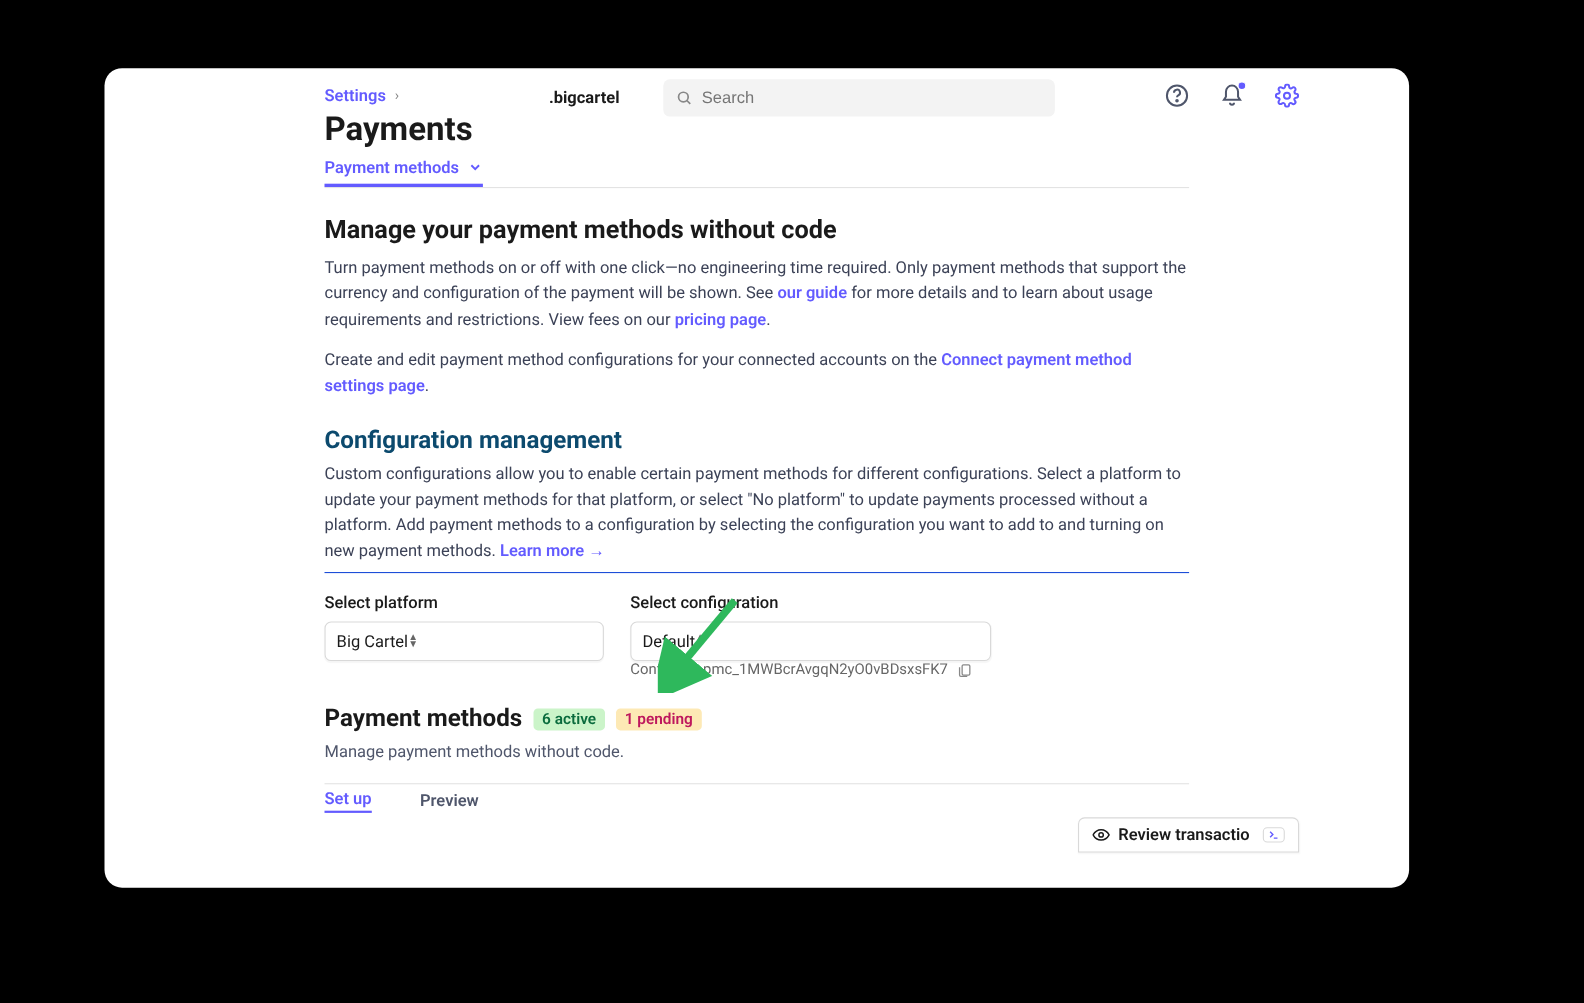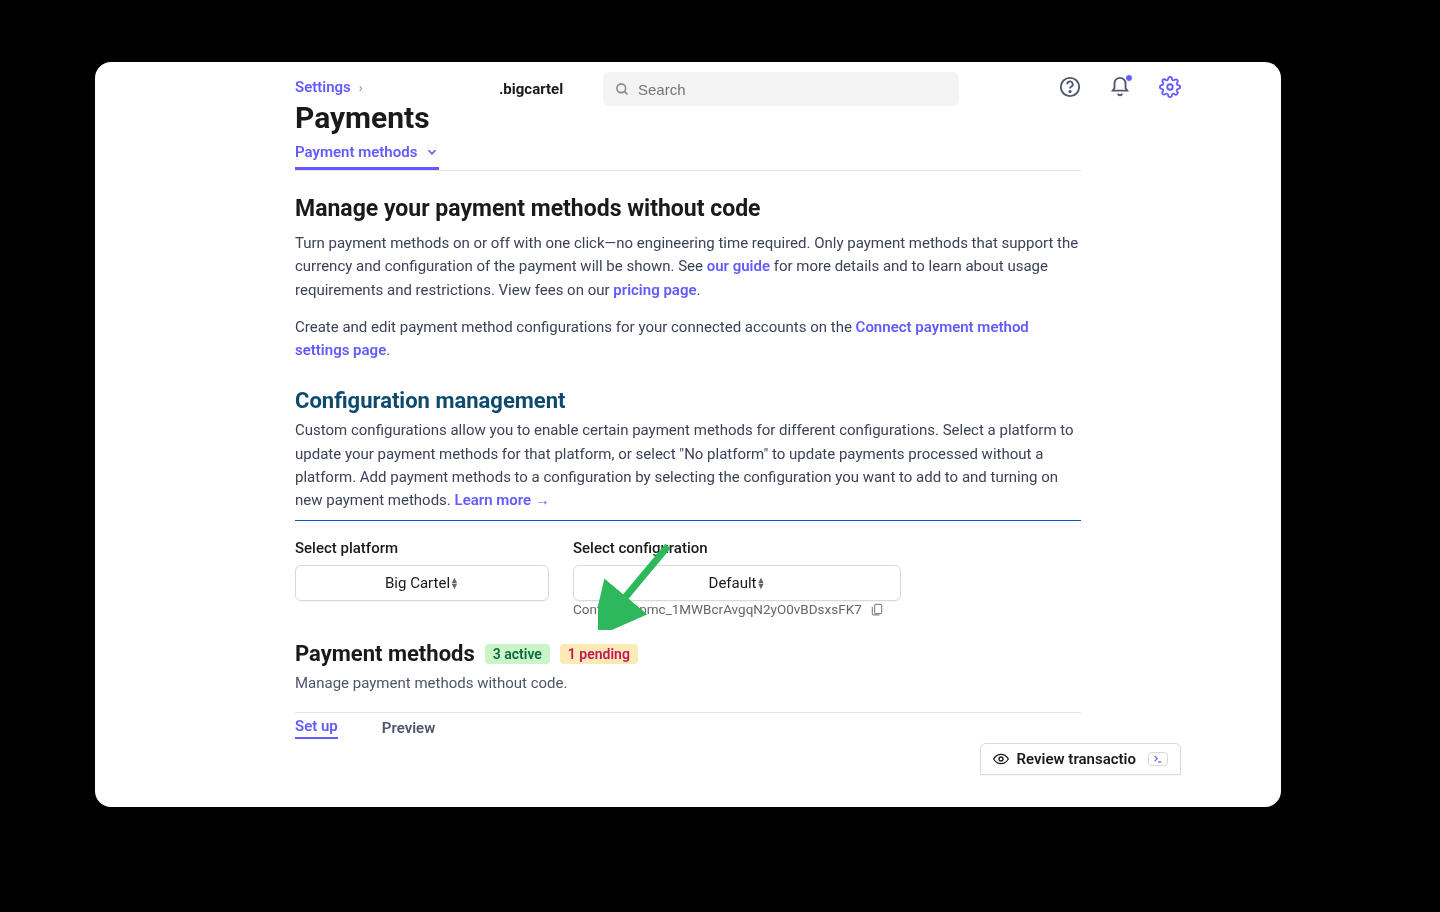--- a/index.html
+++ b/index.html
@@ -18,21 +18,21 @@
 .page-title { font-size: 30px; font-weight: 700; color: #1a1a1a; margin-bottom: 2px; }
 .tabrow { display: flex; align-items: center; border-bottom: 1px solid #e3e3e3; margin-bottom: 24px; }
 .tab { color: #635bff; font-weight: 600; font-size: 15px; padding: 6px 0; border-bottom: 3px solid #635bff; display: flex; align-items: center; gap: 8px; cursor: pointer; }
 .section-h { font-size: 23px; font-weight: 700; color: #1a1a1a; margin-bottom: 10px; }
 .para { font-size: 15px; color: #3c4257; line-height: 1.55; margin-bottom: 14px; }
 .link { color: #635bff; font-weight: 600; text-decoration: none; }
 .config-h { font-size: 22px; font-weight: 700; color: #0c4a6e; margin-top: 26px; margin-bottom: 6px; }
 .selects { display: flex; gap: 24px; margin-top: 8px; border-top: 1px solid #1d4ed8; padding-top: 18px; }
 .selcol { position: relative; }
 .label { font-size: 15px; color: #1a1a1a; font-weight: 500; margin-bottom: 8px; display: block; }
-.selbox { width: 254px; height: 36px; border: 1px solid #d9d9d9; border-radius: 6px; box-shadow: 0 1px 1px rgba(0,0,0,0.04); display: flex; align-items: center; justify-content: center; padding: 0 10px; font-size: 15px; color: #1a1a1a; cursor: pointer; }
+.selbox { width: 254px; height: 36px; border: 1px solid #d9d9d9; border-radius: 6px; box-shadow: 0 1px 1px rgba(0,0,0,0.04); display: flex; align-items: center; justify-content: flex-start; padding: 0 10px; font-size: 15px; color: #1a1a1a; cursor: pointer; }
 .selbox2 { width: 328px; }
 .updown { display: flex; flex-direction: column; font-size: 9px; line-height: 6px; color: #666; }
 .configid { font-size: 13.5px; color: #666; display: flex; align-items: center; gap: 8px; }
 .pm-row { display: flex; align-items: center; gap: 10px; margin-top: 24px; }
 .pm-h { font-size: 22px; font-weight: 700; color: #1a1a1a; }
 .badge { font-size: 14px; font-weight: 600; padding: 2px 8px; border-radius: 4px; }
 .badge-green { background: #cbf4c9; color: #0a6b3d; }
 .badge-amber { background: #fde9b5; color: #be185d; }
 .sub { font-size: 15px; color: #4f566b; margin-top: 8px; }
 .bottomtabs { display: flex; gap: 44px; border-top: 1px solid #e3e3e3; margin-top: 20px; padding-top: 4px; align-items: center; }
@@ -139,21 +139,21 @@
           <svg width="14" height="14" viewBox="0 0 24 24" fill="none" stroke="#888" stroke-width="2">
               <rect x="8" y="4" width="12" height="16" rx="2"></rect>
               <path d="M4 8v12a2 2 0 0 0 2 2h10"></path>
             </svg>
         </div>
       </div>
     </div>
 
     <div class="pm-row">
       <span class="pm-h">Payment methods</span>
-      <span class="badge badge-green">3 active</span>
+      <span class="badge badge-green">6 active</span>
       <span class="badge badge-amber">1 pending</span>
     </div>
     <p class="sub">Manage payment methods without code.</p>
 
     <div class="bottomtabs">
       <span class="btab act">Set up</span>
       <span class="btab inact">Preview</span>
     </div>
 
   </div>

